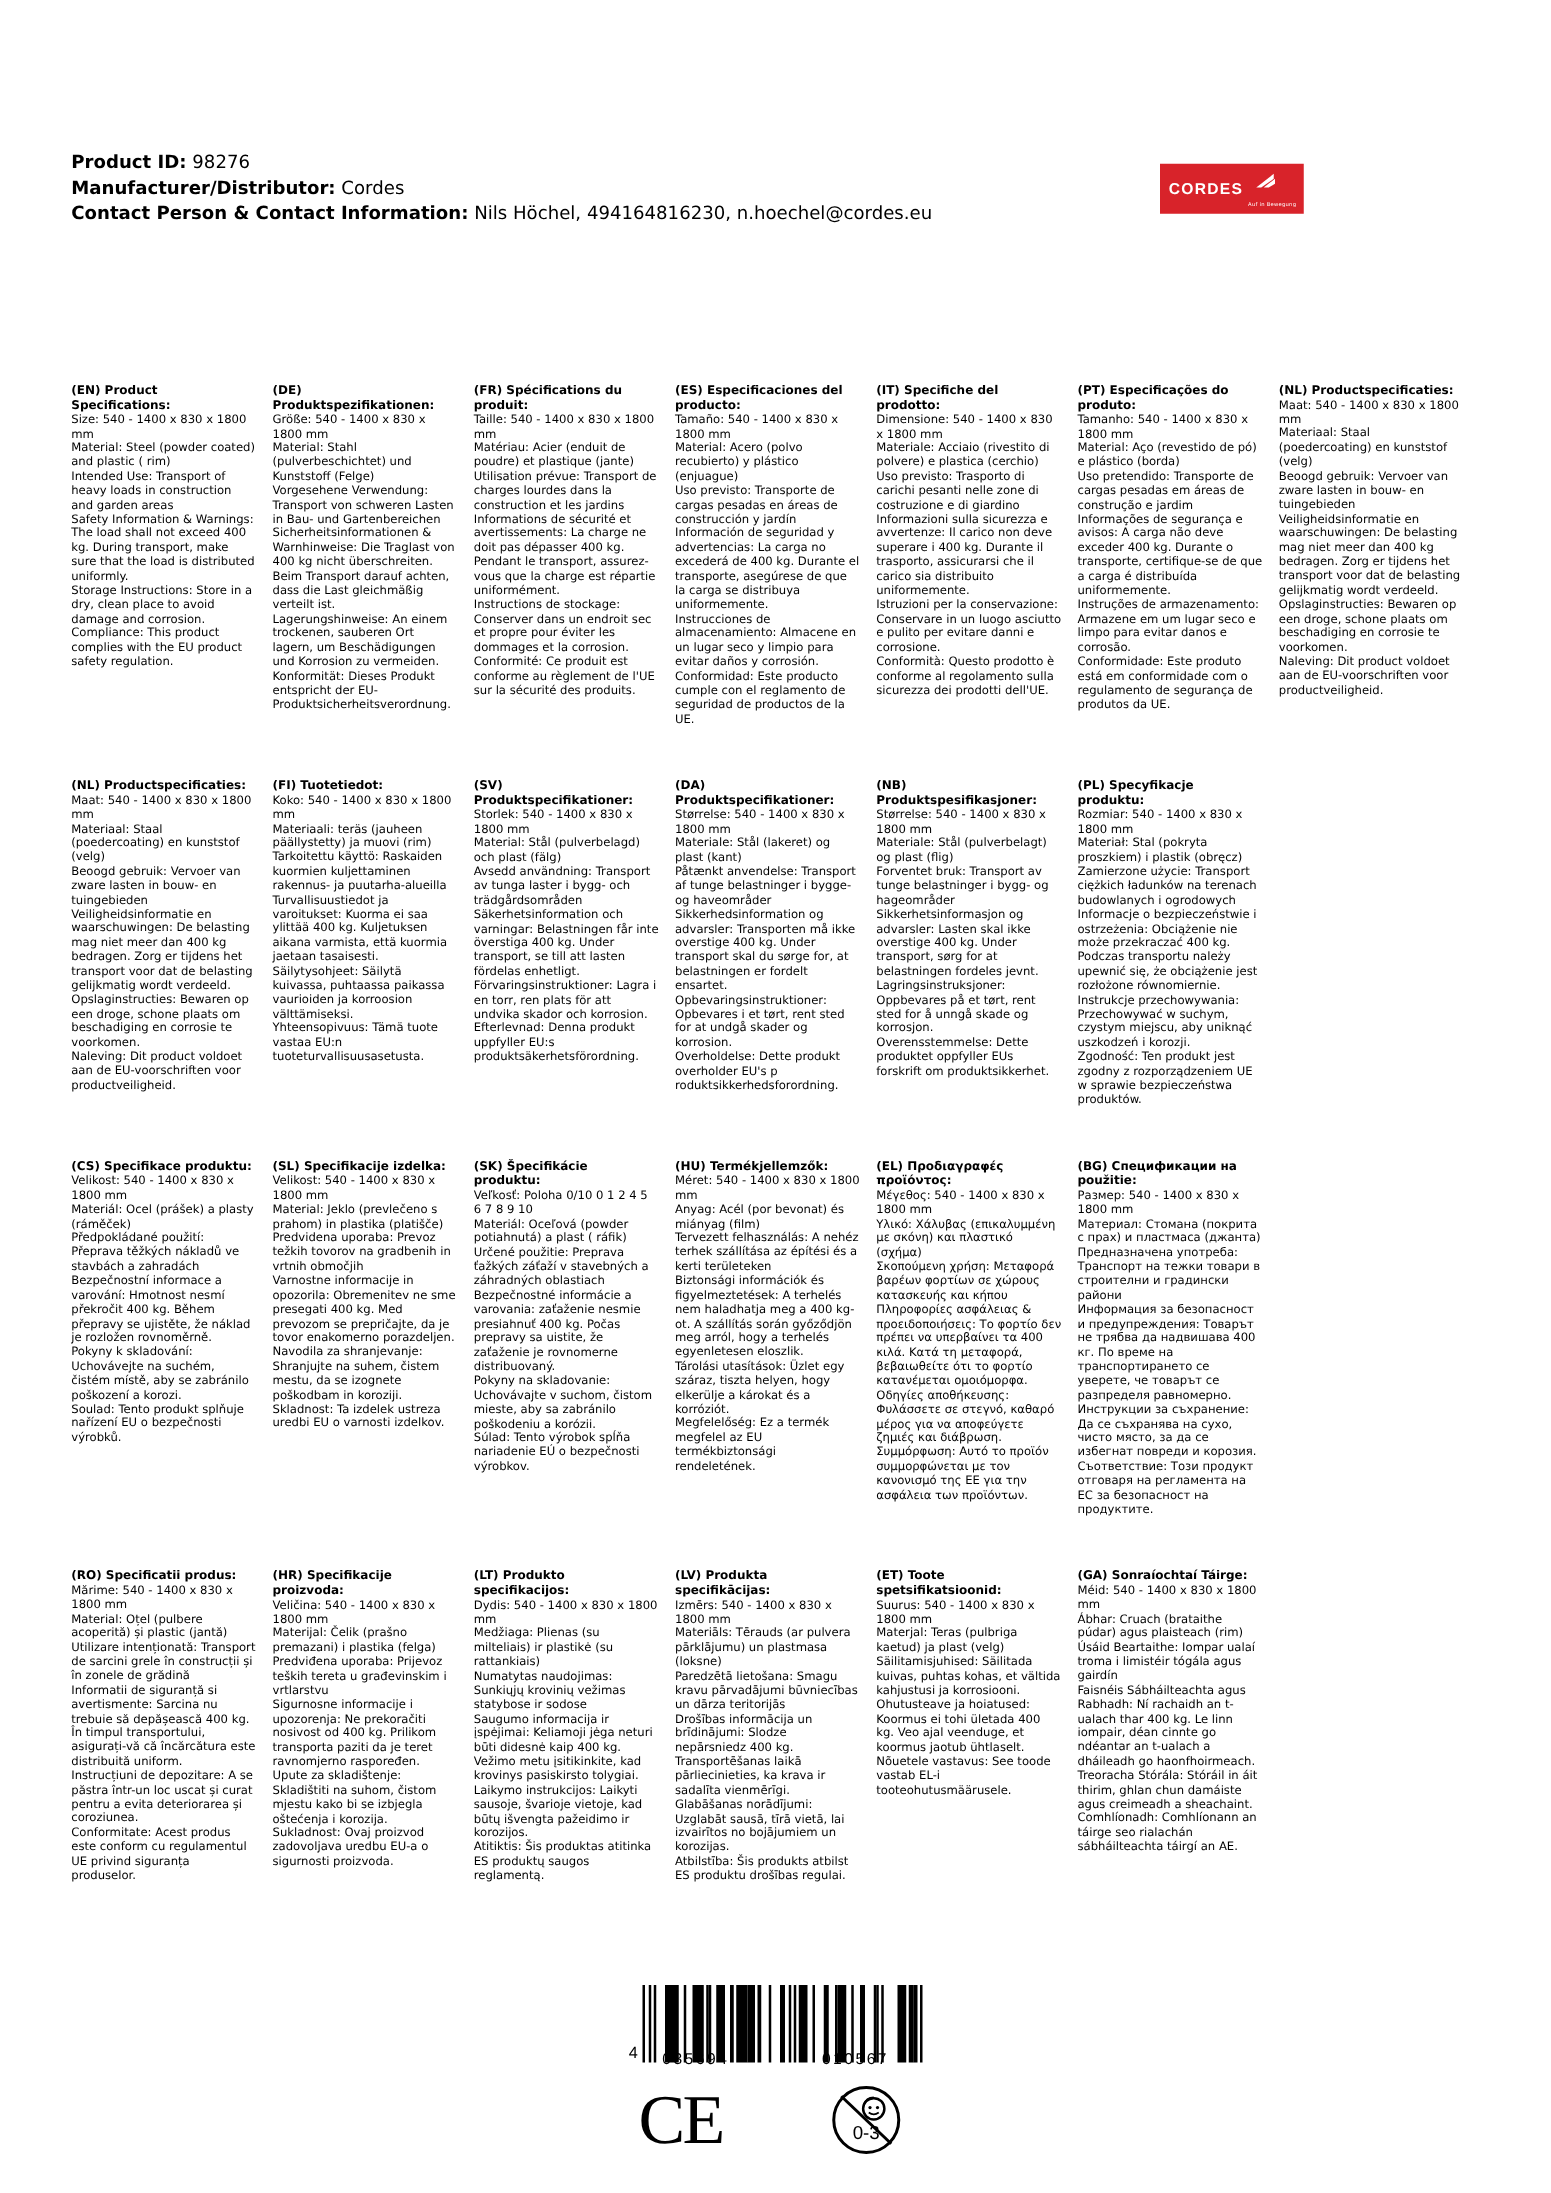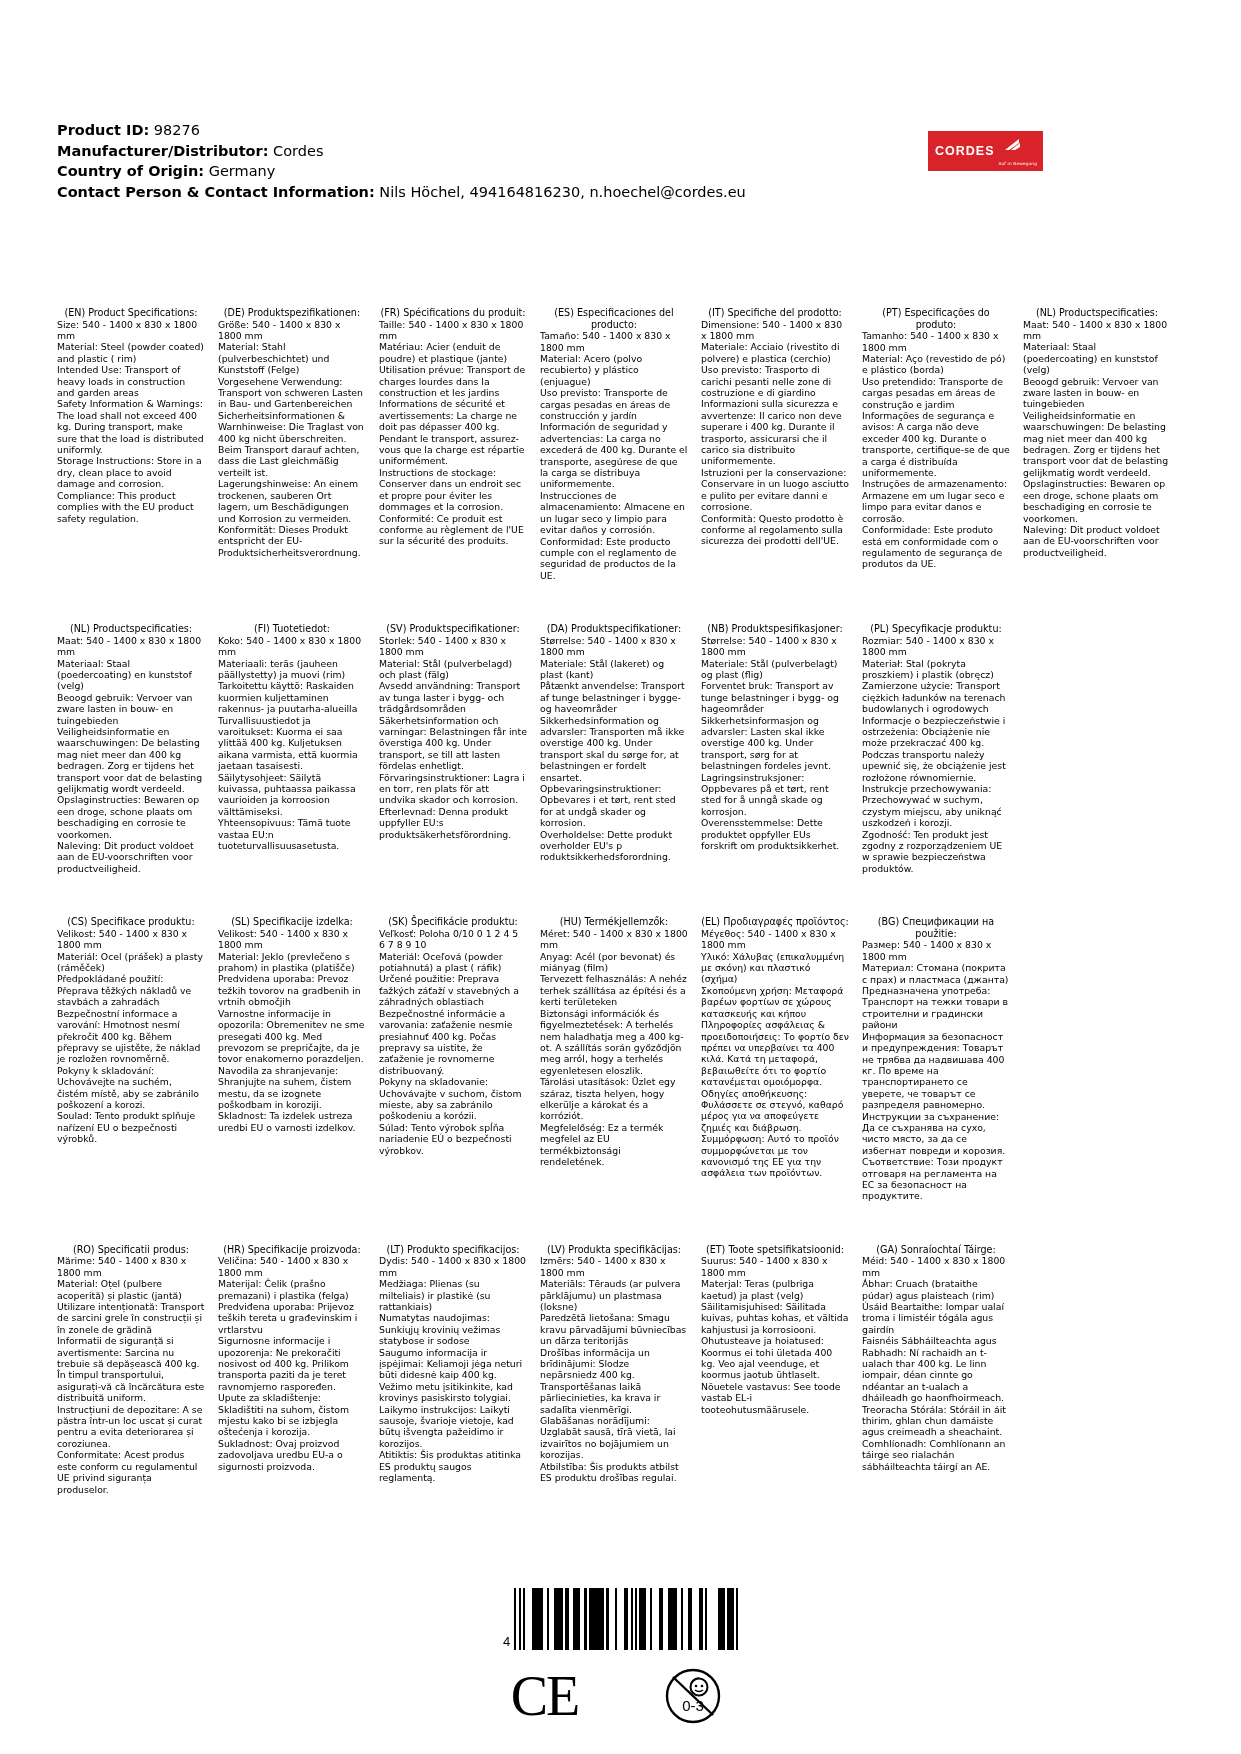--- a/index.html
+++ b/index.html
@@ -100,23 +100,22 @@
     font-size: 9.3px;
     line-height: 11.4px;
   }
   .row-gap {
     height: 42px;
     width: 100%;
   }
   .cell h3 {
     margin: 0 0 0 0;
     font-size: 9.6px;
-    font-weight: normal;
+    font-weight: bold;
     line-height: 11.6px;
-    text-align: center;
   }
   .cell .body {
     white-space: pre-wrap;
     word-wrap: break-word;
   }
 
   .barcode-wrap {
     position: absolute;
     top: 1588px;
     left: 0;
@@ -188,24 +187,20 @@
 
 
   <div class="header-block">
     <div class="header-row">
       <span class="lbl">Product ID:</span>
       <span class="val">98276</span>
     </div>
     <div class="header-row">
       <span class="lbl">Manufacturer/Distributor:</span>
       <span class="val">Cordes</span>
-    </div>
-    <div class="header-row">
-      <span class="lbl">Country of Origin:</span>
-      <span class="val">Germany</span>
     </div>
     <div class="header-row">
       <span class="lbl">Contact Person &amp; Contact Information:</span>
       <span class="val">Nils Höchel, 494164816230, n.hoechel@cordes.eu</span>
     </div>
   </div>
 
   <div class="logo">
     <span class="logo-text">CORDES</span>
     <svg class="logo-swoosh" viewBox="0 0 17 13">
@@ -515,20 +510,24 @@
           <span style="width: 6.6px; background: rgb(0, 0, 0);"></span>
           <span style="width: 2.2px; background: transparent;"></span>
           <span style="width: 4.4px; background: rgb(0, 0, 0);"></span>
           <span style="width: 2.2px; background: rgb(0, 0, 0);"></span>
           <span style="width: 2.2px; background: transparent;"></span>
           <span style="width: 2.2px; background: rgb(0, 0, 0);"></span>
         </div>
     </div>
   </div>
 
+  <div class="bc-nums">
+    <span>035694</span>
+    <span>010567</span>
+  </div>
 
   <div class="marks">
     <span class="ce">CE</span>
     <span class="age-mark">
       <svg width="74" height="56" viewBox="0 0 74 56">
         <circle cx="37" cy="28" r="26" fill="none" stroke="#000" stroke-width="2.4"></circle>
         <line x1="17" y1="9" x2="57" y2="47" stroke="#000" stroke-width="2.4"></line>
         <g>
           <circle cx="43" cy="19" r="8.5" fill="none" stroke="#000" stroke-width="2"></circle>
           <circle cx="40" cy="18" r="1.3" fill="#000"></circle>

